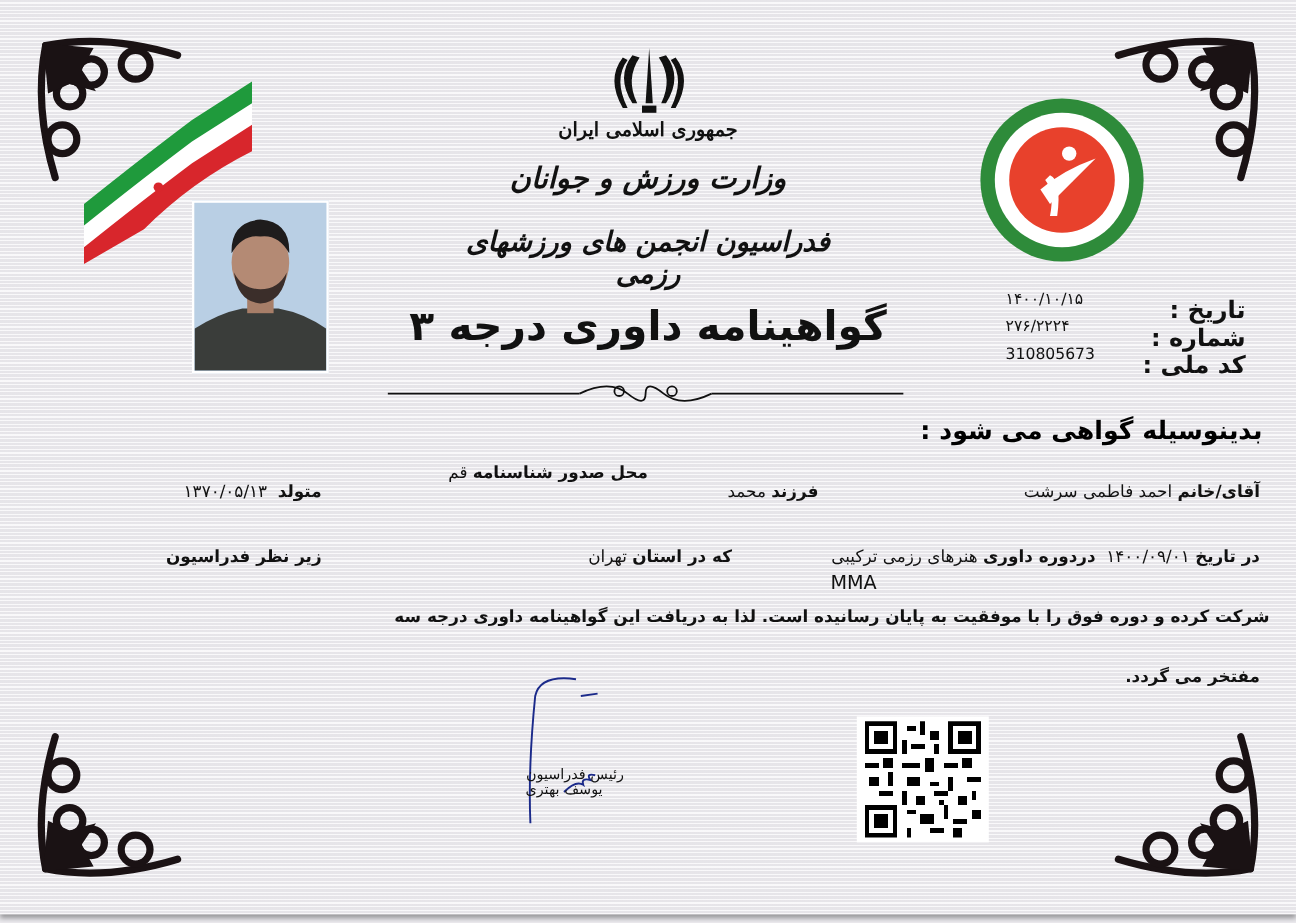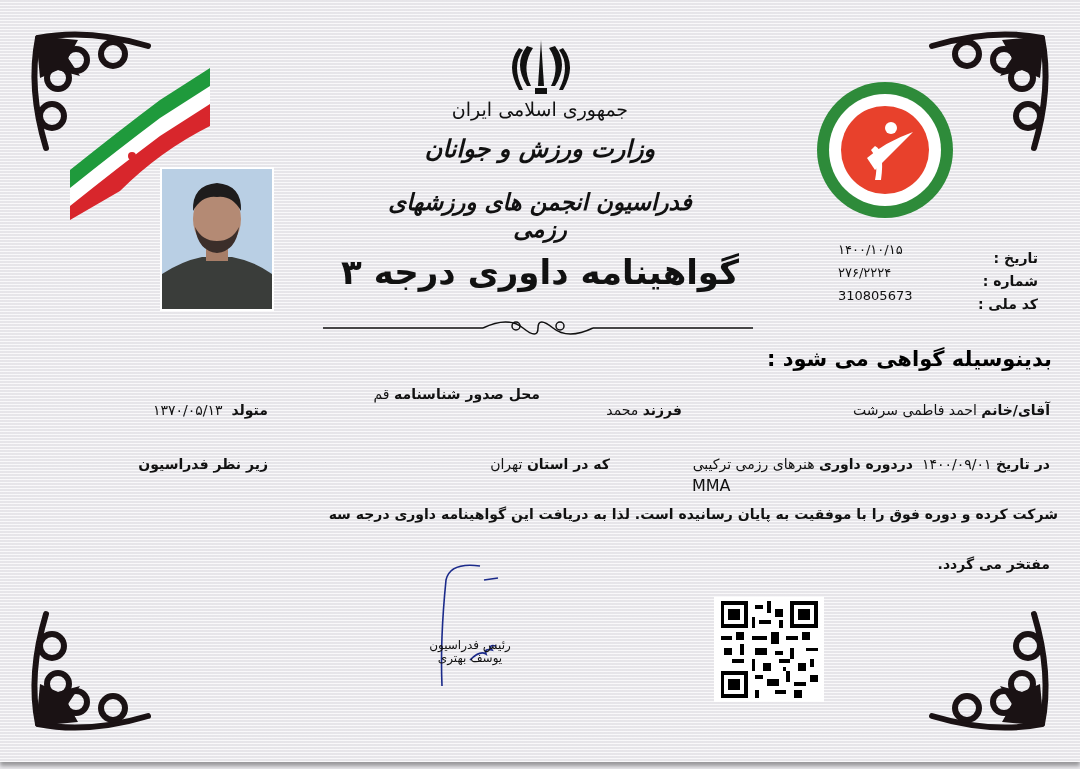--- a/index.html
+++ b/index.html
@@ -5,38 +5,38 @@
   html,body{margin:0;padding:0;}
   body{width:1080px;height:769px;overflow:hidden;background:#e9e8ec;font-family:"DejaVu Sans",sans-serif;}
   .cert{position:relative;width:1080px;height:762px;background:#f1f0f3;
     background-image:repeating-linear-gradient(0deg,rgba(255,255,255,.55) 0 1px,rgba(210,208,214,.35) 1px 3px);
     box-shadow:0 4px 4px rgba(0,0,0,.35);overflow:hidden;}
   .abs{position:absolute;}
   .rtl{direction:rtl;unicode-bidi:isolate;}
   .corner{position:absolute;width:150px;height:150px;}
   .corner svg{width:100%;height:100%;}
   .emblem{left:505px;top:36px;width:72px;height:62px;}
-  .hdr1{left:440px;top:98px;width:200px;text-align:center;font-family:"DejaVu Serif",serif;font-size:19px;font-weight:normal;color:#111;}
+  .hdr1{left:440px;top:98px;width:200px;text-align:center;font-family:"DejaVu Serif",serif;font-size:16px;font-weight:bold;color:#111;}
   .hdr2{left:400px;top:134px;width:280px;text-align:center;font-family:"DejaVu Serif",serif;font-size:24px;font-weight:bold;color:#111;font-style:italic;}
   .hdr3{left:370px;top:188px;width:340px;text-align:center;font-family:"DejaVu Serif",serif;font-size:23px;font-weight:bold;color:#111;font-style:italic;}
   .title{left:330px;top:252px;width:420px;text-align:center;font-size:34px;font-weight:bold;color:#111;}
   .divider{left:323px;top:318px;width:430px;height:24px;}
   .meta{right:42px;top:238px;width:200px;font-size:13px;color:#111;}
   .meta-row{display:flex;justify-content:space-between;height:23px;align-items:center;}
-  .meta-row .lbl{font-weight:bold;font-size:14px;margin-top:16px;}
+  .meta-row .lbl{font-weight:bold;font-size:20px;margin-top:16px;}
   .photo{left:160px;top:167px;width:110px;height:140px;background:#b7cde3;border:2px solid #fff;overflow:hidden;}
   .logo{left:815px;top:80px;width:140px;height:140px;}
   .flag{left:60px;top:60px;width:160px;height:160px;}
   .line{font-size:14px;color:#111;}
   .l-intro{right:28px;top:347px;font-size:21px;font-weight:bold;}
   .b{font-weight:bold;}
   .qr{left:714px;top:597px;width:110px;height:105px;background:#fff;padding:4px;box-sizing:border-box;}
   .sig{left:400px;top:560px;width:140px;height:140px;}
   .sig-name{left:420px;top:612px;width:100px;text-align:center;font-size:12px;color:#111;margin-top:39px;}
-  .sig-title{left:420px;top:638px;width:100px;text-align:center;font-size:12px;color:#111;}
+  .sig-title{left:420px;top:638px;width:100px;text-align:right;font-size:12px;color:#111;}
 </style>
 </head>
 <body>
 
 <div class="cert">
 
   <div class="corner" style="left:18px;top:18px;">
     <svg viewBox="0 0 150 150">
         <g fill="none" stroke="#1a1214" stroke-width="6" stroke-linecap="round">
       <path d="M20 20 Q70 10 130 28"></path>

